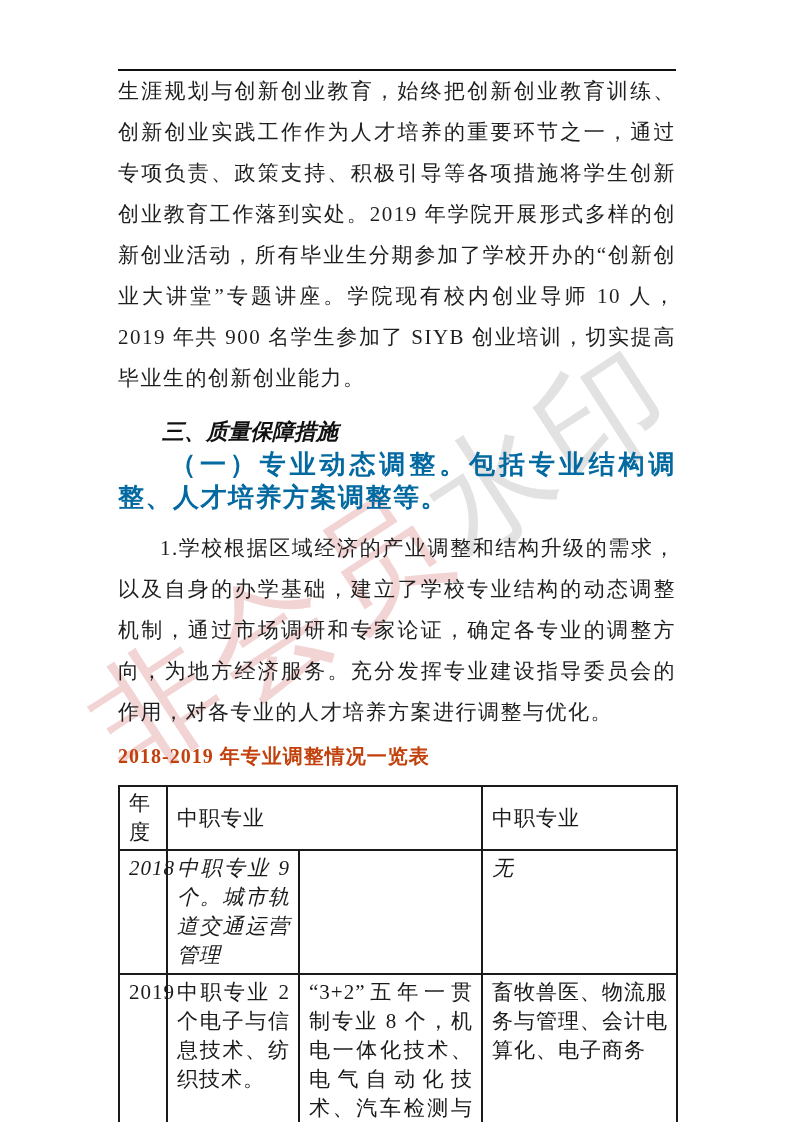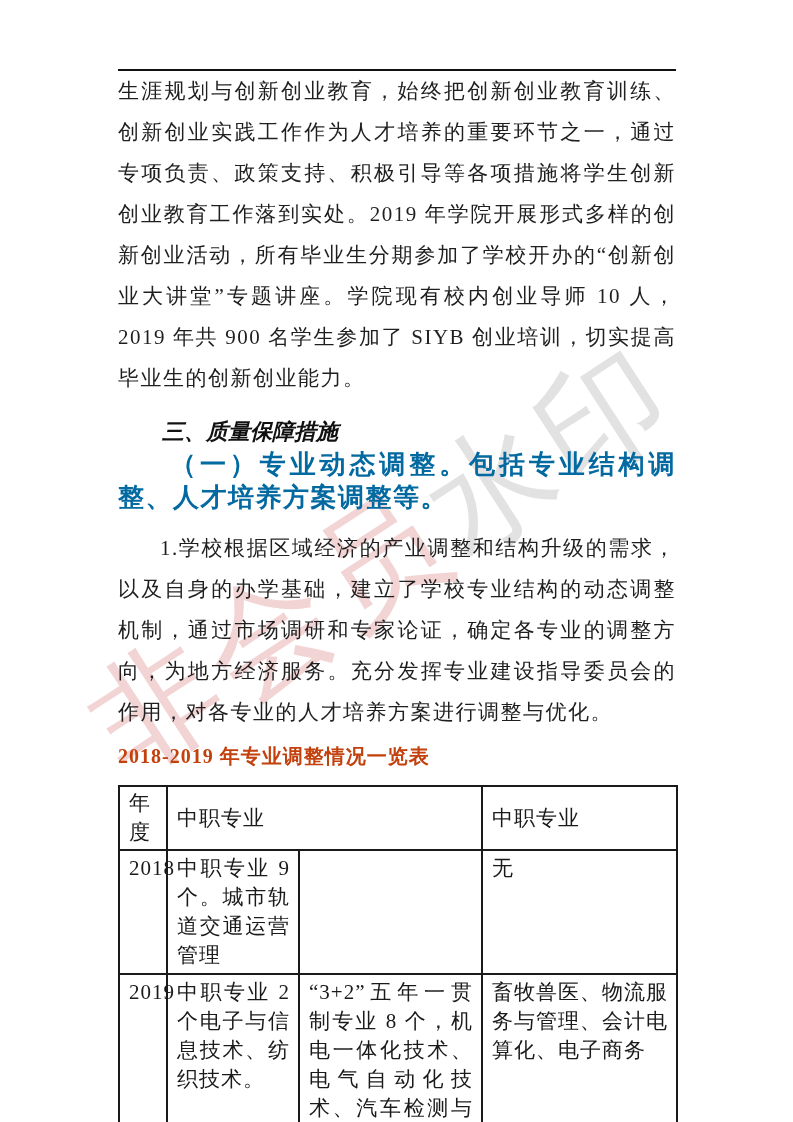--- a/index.html
+++ b/index.html
@@ -91,21 +91,21 @@
     text-align: left;
     vertical-align: top;
     padding: 3px 8px 3px 9px;
     text-align: justify;
   }
   table.adjust th { height: 37px; vertical-align: middle; padding-top: 2px; padding-bottom: 2px; }
   col.c1 { width: 48px; }
   col.c2 { width: 132px; }
   col.c3 { width: 183px; }
   col.c4 { width: 195px; }
-  tr.row-2018 td { height: 86px; }
+  tr.row-2018 td { height: 86px; font-style: italic; }
   tr.row-2019 td { height: 142px; }
   .year-cell { letter-spacing: 0; }
 </style>
 </head>
 <body>
 
 <div class="page">
 
   <div class="watermark">
     <span class="wm-pink">非会员</span><span class="wm-gray">水印</span>

